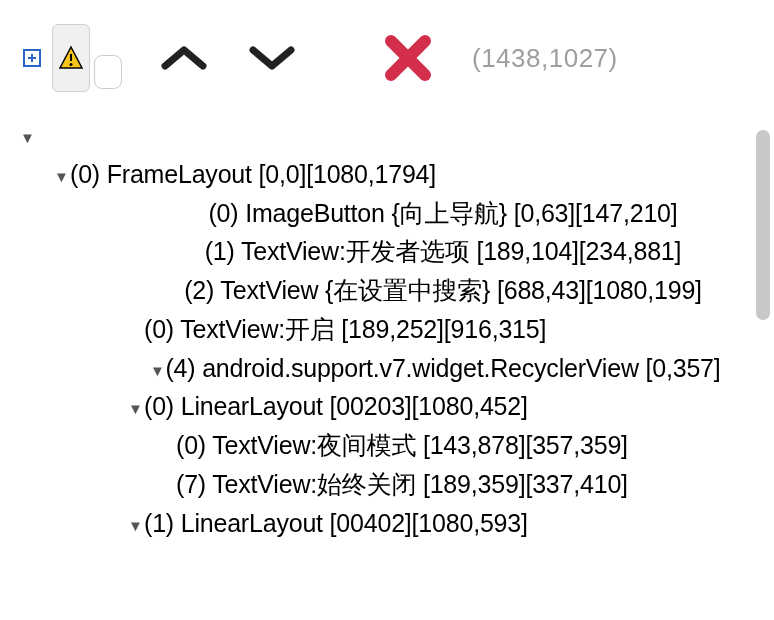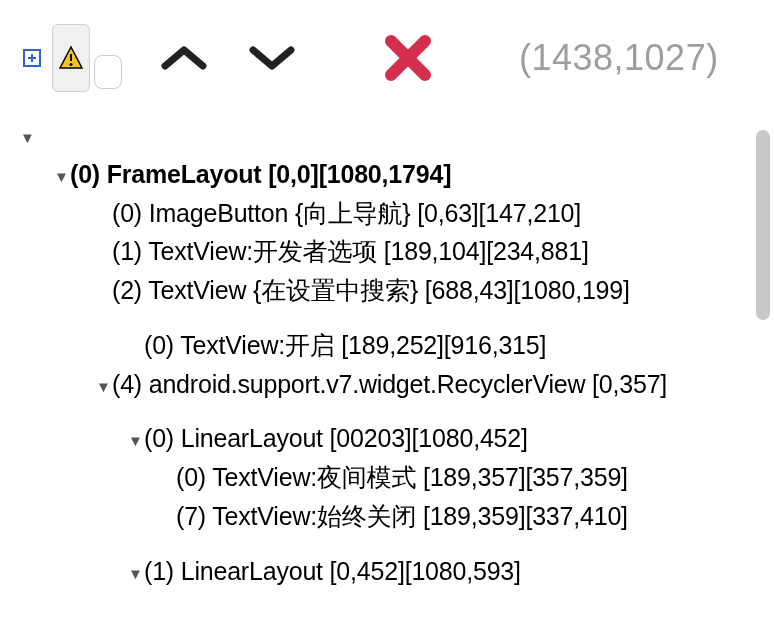--- a/index.html
+++ b/index.html
@@ -58,42 +58,41 @@
       width: 60px;
       height: 60px;
       display: inline-flex;
       align-items: center;
       justify-content: center;
       margin-left: 48px;
       margin-right: 34px;
     }
     .coords {
       color: #9e9e9e;
-      font-size: 36px;
+      font-size: 26px;
       letter-spacing: 0.5px;
-      margin-left: 47px;
     }
     .tree {
       padding: 12px 0 0 20px;
       line-height: 1.55;
       font-size: 25px;
       letter-spacing: -0.2px;
     }
     .row { white-space: nowrap; }
     .arrow {
       display: inline-block;
       width: 16px;
       font-size: 15px;
       color: #555;
       vertical-align: 1px;
       margin-right: 0px;
     }
-    .indent1 { padding-left: 34px; font-weight: bold; }
-    .indent2 { padding-left: 76px; }
-    .indent3 { padding-left: 108px; margin-top: 16px; }
+    .indent1 { padding-left: 34px; }
+    .indent2 { padding-left: 76px; text-align: center; }
+    .indent3 { padding-left: 108px; }
     .indent4 { padding-left: 140px; }
     .scrollbar {
       position: absolute;
       right: 4px;
       top: 130px;
       width: 14px;
       height: 190px;
       background: #c8c8c8;
       border-radius: 7px;
     }
@@ -138,19 +137,19 @@
 
 <div class="tree">
   <div class="row"><span class="arrow">▼</span></div>
   <div class="row indent1"><span class="arrow">▼</span><span>(0) FrameLayout [0,0][1080,1794]</span></div>
   <div class="row indent2"><span class="arrow"></span><span>(0) ImageButton {向上导航} [0,63][147,210]</span></div>
   <div class="row indent2"><span class="arrow"></span><span>(1) TextView:开发者选项 [189,104][234,881]</span></div>
   <div class="row indent2"><span class="arrow"></span><span>(2) TextView {在设置中搜索} [688,43][1080,199]</span></div>
   <div class="row indent3"><span class="arrow"></span><span>(0) TextView:开启 [189,252][916,315]</span></div>
   <div class="row indent2"><span class="arrow">▼</span><span>(4) android.support.v7.widget.RecyclerView [0,357]</span></div>
   <div class="row indent3"><span class="arrow">▼</span><span>(0) LinearLayout [00203][1080,452]</span></div>
-  <div class="row indent4"><span class="arrow"></span><span>(0) TextView:夜间模式 [189,357][357,359]</span></div>
+  <div class="row indent4"><span class="arrow"></span><span>(0) TextView:夜间模式 [143,878][357,359]</span></div>
   <div class="row indent4"><span class="arrow"></span><span>(7) TextView:始终关闭 [189,359][337,410]</span></div>
-  <div class="row indent3"><span class="arrow">▼</span><span>(1) LinearLayout [0,452][1080,593]</span></div>
+  <div class="row indent3"><span class="arrow">▼</span><span>(1) LinearLayout [00402][1080,593]</span></div>
   <div class="row indent4"><span class="arrow"></span></div>
 </div>
 
 <div class="scrollbar"></div>
 
 </body></html>

